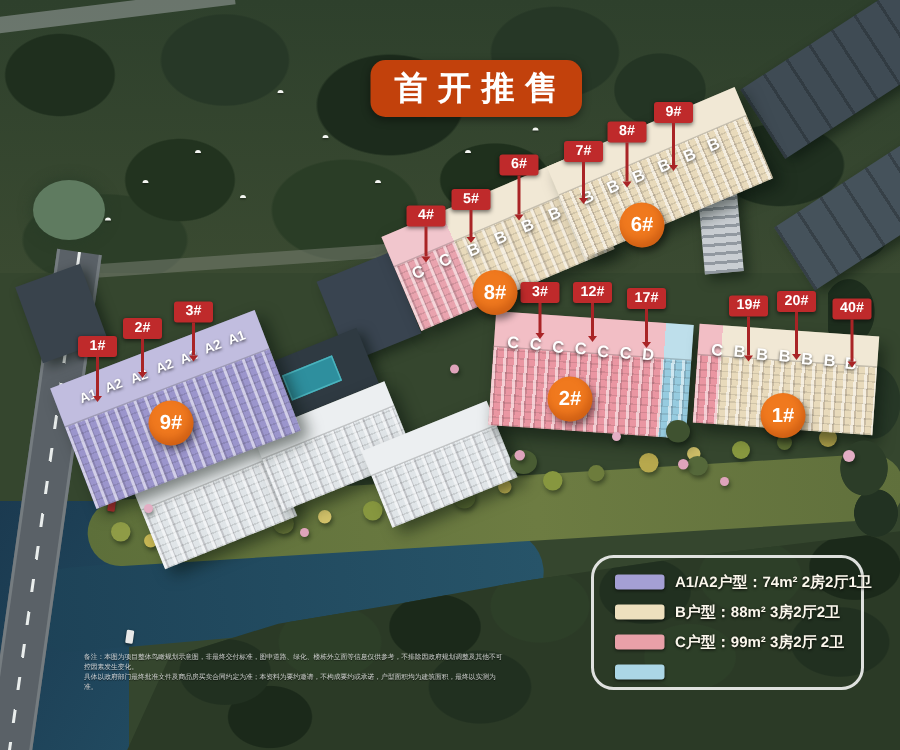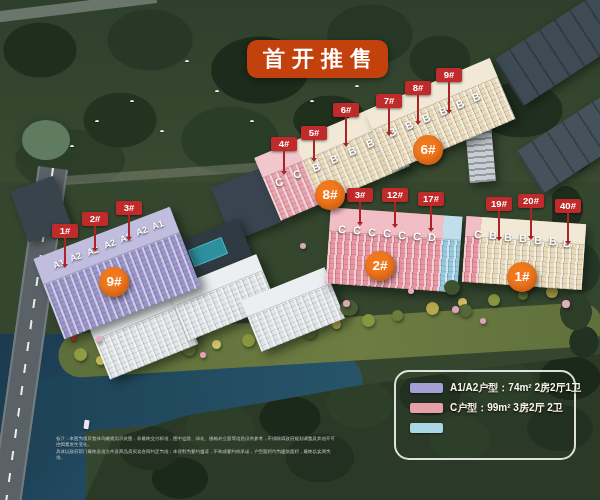--- a/index.html
+++ b/index.html
@@ -340,20 +340,24 @@
   <div class="abs title-pill" style="background: #c2410c;">
     <span>首开推售</span>
   </div>
 
   <div class="abs legend">
     <div class="legend-row">
       <span class="swatch" style="background: rgb(164, 159, 212);"></span>
       <span class="legend-label">A1/A2户型：74m² 2房2厅1卫</span>
     </div>
     <div class="legend-row">
+      <span class="swatch" style="background: rgb(238, 224, 190);"></span>
+      <span class="legend-label">B户型：88m² 3房2厅2卫</span>
+    </div>
+    <div class="legend-row">
       <span class="swatch" style="background: rgb(232, 160, 168);"></span>
       <span class="legend-label">C户型：99m² 3房2厅 2卫</span>
     </div>
     <div class="legend-row">
       <span class="swatch" style="background: rgb(171, 214, 230);"></span>
     </div>
   </div>
 
   <div class="abs disclaimer">
     <div>备注：本图为项目整体鸟瞰规划示意图，非最终交付标准，图中道路、绿化、楼栋外立面等信息仅供参考，不排除因政府规划调整及其他不可控因素发生变化。</div>

